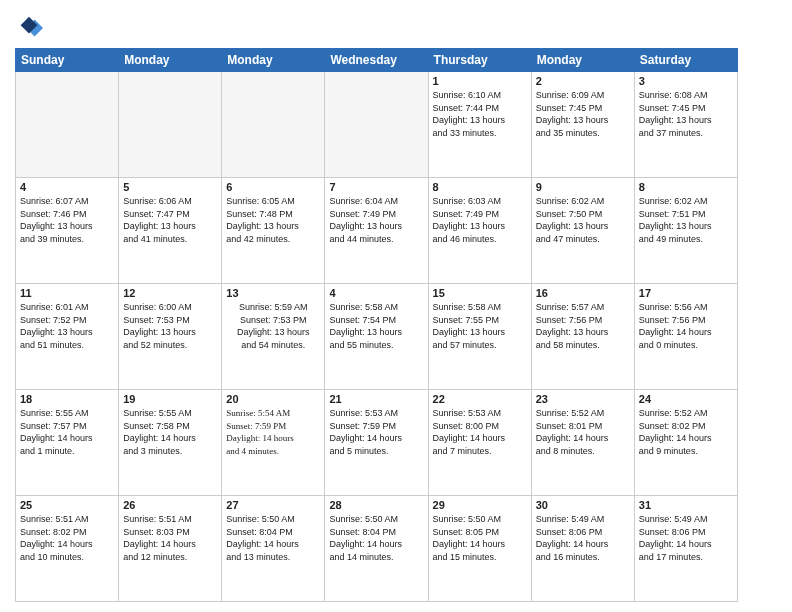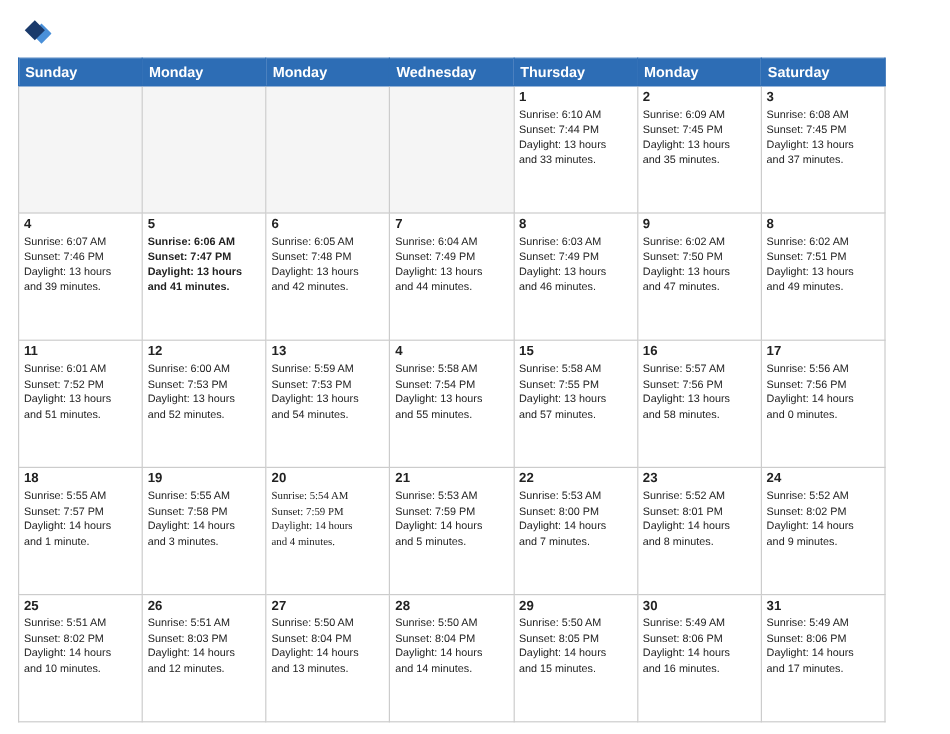--- a/index.html
+++ b/index.html
@@ -164,21 +164,21 @@
         <tr>
           <td>
             <span class="day-number">4</span>
             <div class="day-info" style="white-space: pre-line;">Sunrise: 6:07 AM
 Sunset: 7:46 PM
 Daylight: 13 hours
 and 39 minutes.</div>
           </td>
           <td>
             <span class="day-number">5</span>
-            <div class="day-info" style="white-space: pre-line; font-weight: bold;">Sunrise: 6:06 AM
+            <div class="day-info" style="white-space: pre-line;">Sunrise: 6:06 AM
 Sunset: 7:47 PM
 Daylight: 13 hours
 and 41 minutes.</div>
           </td>
           <td>
             <span class="day-number">6</span>
             <div class="day-info" style="white-space: pre-line;">Sunrise: 6:05 AM
 Sunset: 7:48 PM
 Daylight: 13 hours
 and 42 minutes.</div>
@@ -222,21 +222,21 @@
           </td>
           <td>
             <span class="day-number">12</span>
             <div class="day-info" style="white-space: pre-line;">Sunrise: 6:00 AM
 Sunset: 7:53 PM
 Daylight: 13 hours
 and 52 minutes.</div>
           </td>
           <td>
             <span class="day-number">13</span>
-            <div class="day-info" style="white-space: pre-line;">Sunrise: 5:59 AM
+            <div class="day-info" style="white-space: pre-line; text-align: center;">Sunrise: 5:59 AM
 Sunset: 7:53 PM
 Daylight: 13 hours
 and 54 minutes.</div>
           </td>
           <td>
             <span class="day-number">4</span>
             <div class="day-info" style="white-space: pre-line;">Sunrise: 5:58 AM
 Sunset: 7:54 PM
 Daylight: 13 hours
 and 55 minutes.</div>

